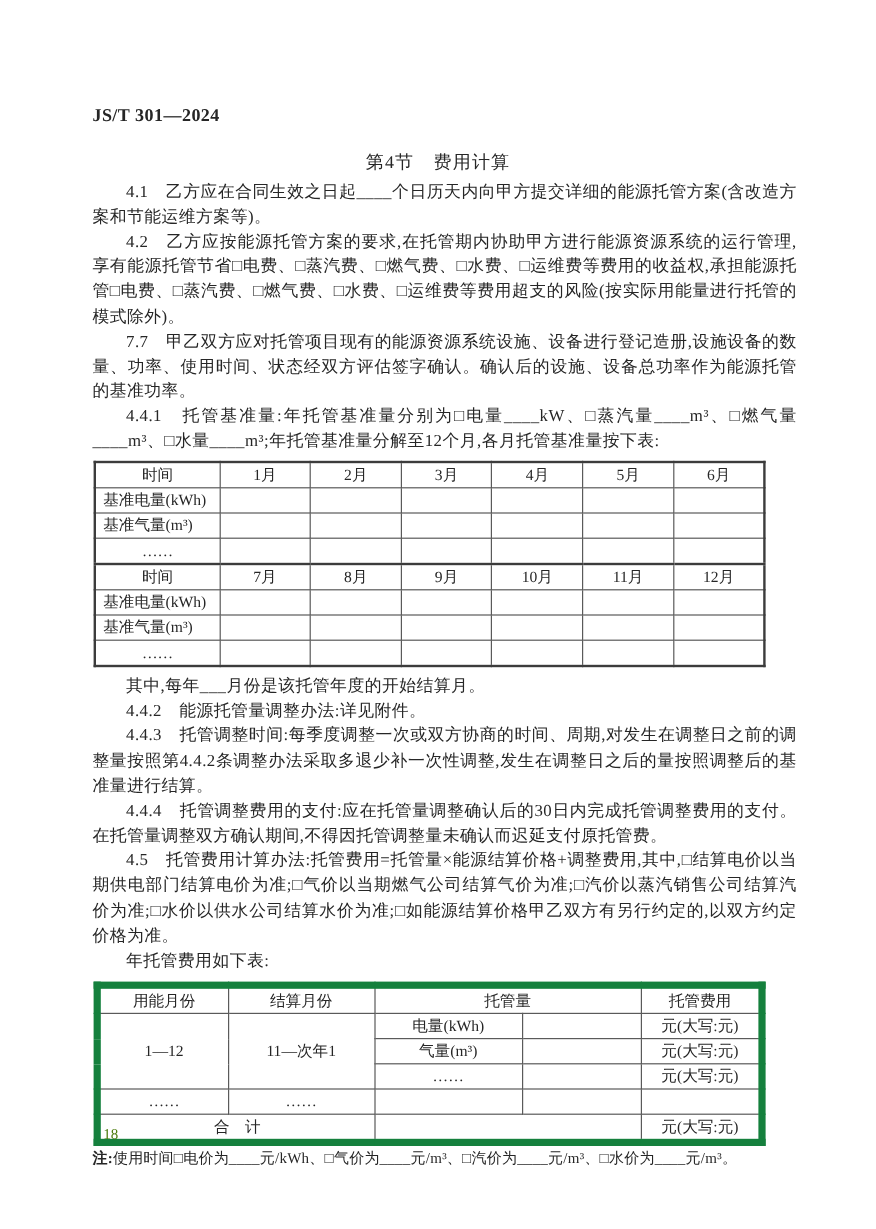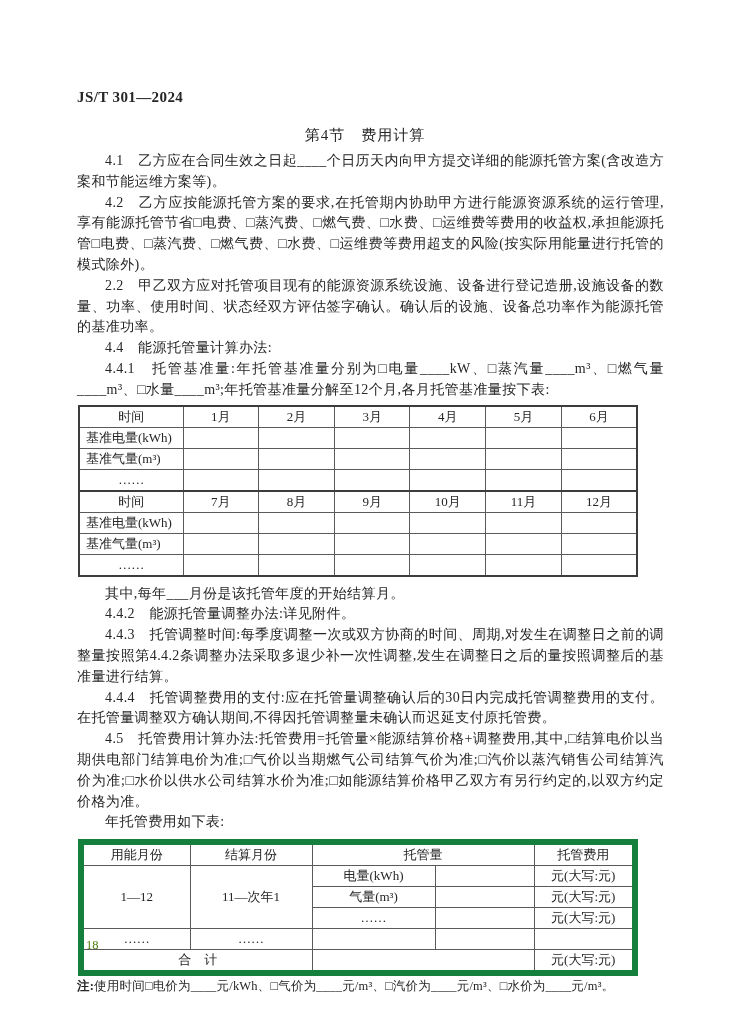--- a/index.html
+++ b/index.html
@@ -41,22 +41,21 @@
 <div class="page">
 
   <div class="doc-header">JS/T 301—2024</div>
 
   <div class="section-title">第4节　费用计算</div>
 
   <div class="content">
 
     <p>4.1　乙方应在合同生效之日起____个日历天内向甲方提交详细的能源托管方案(含改造方案和节能运维方案等)。</p>
     <p>4.2　乙方应按能源托管方案的要求,在托管期内协助甲方进行能源资源系统的运行管理,享有能源托管节省□电费、□蒸汽费、□燃气费、□水费、□运维费等费用的收益权,承担能源托管□电费、□蒸汽费、□燃气费、□水费、□运维费等费用超支的风险(按实际用能量进行托管的模式除外)。</p>
-    <p>2.2　甲乙双方应对托管项目现有的能源资源系统设施、设备进行登记造册,设施设备的数量、功率、使用时间、状态经双方评估签字确认。确认后的设施、设备总功率作为能源托管的基准功率。</p>
-    <p>4.4　能源托管量计算办法:</p>
+    <p>7.7　甲乙双方应对托管项目现有的能源资源系统设施、设备进行登记造册,设施设备的数量、功率、使用时间、状态经双方评估签字确认。确认后的设施、设备总功率作为能源托管的基准功率。</p>
     <p>4.4.1　托管基准量:年托管基准量分别为□电量____kW、□蒸汽量____m³、□燃气量____m³、□水量____m³;年托管基准量分解至12个月,各月托管基准量按下表:</p>
 
     <table class="t1">
       <colgroup>
         <col class="c0">
           <col>
           <col>
           <col>
           <col>
           <col>

